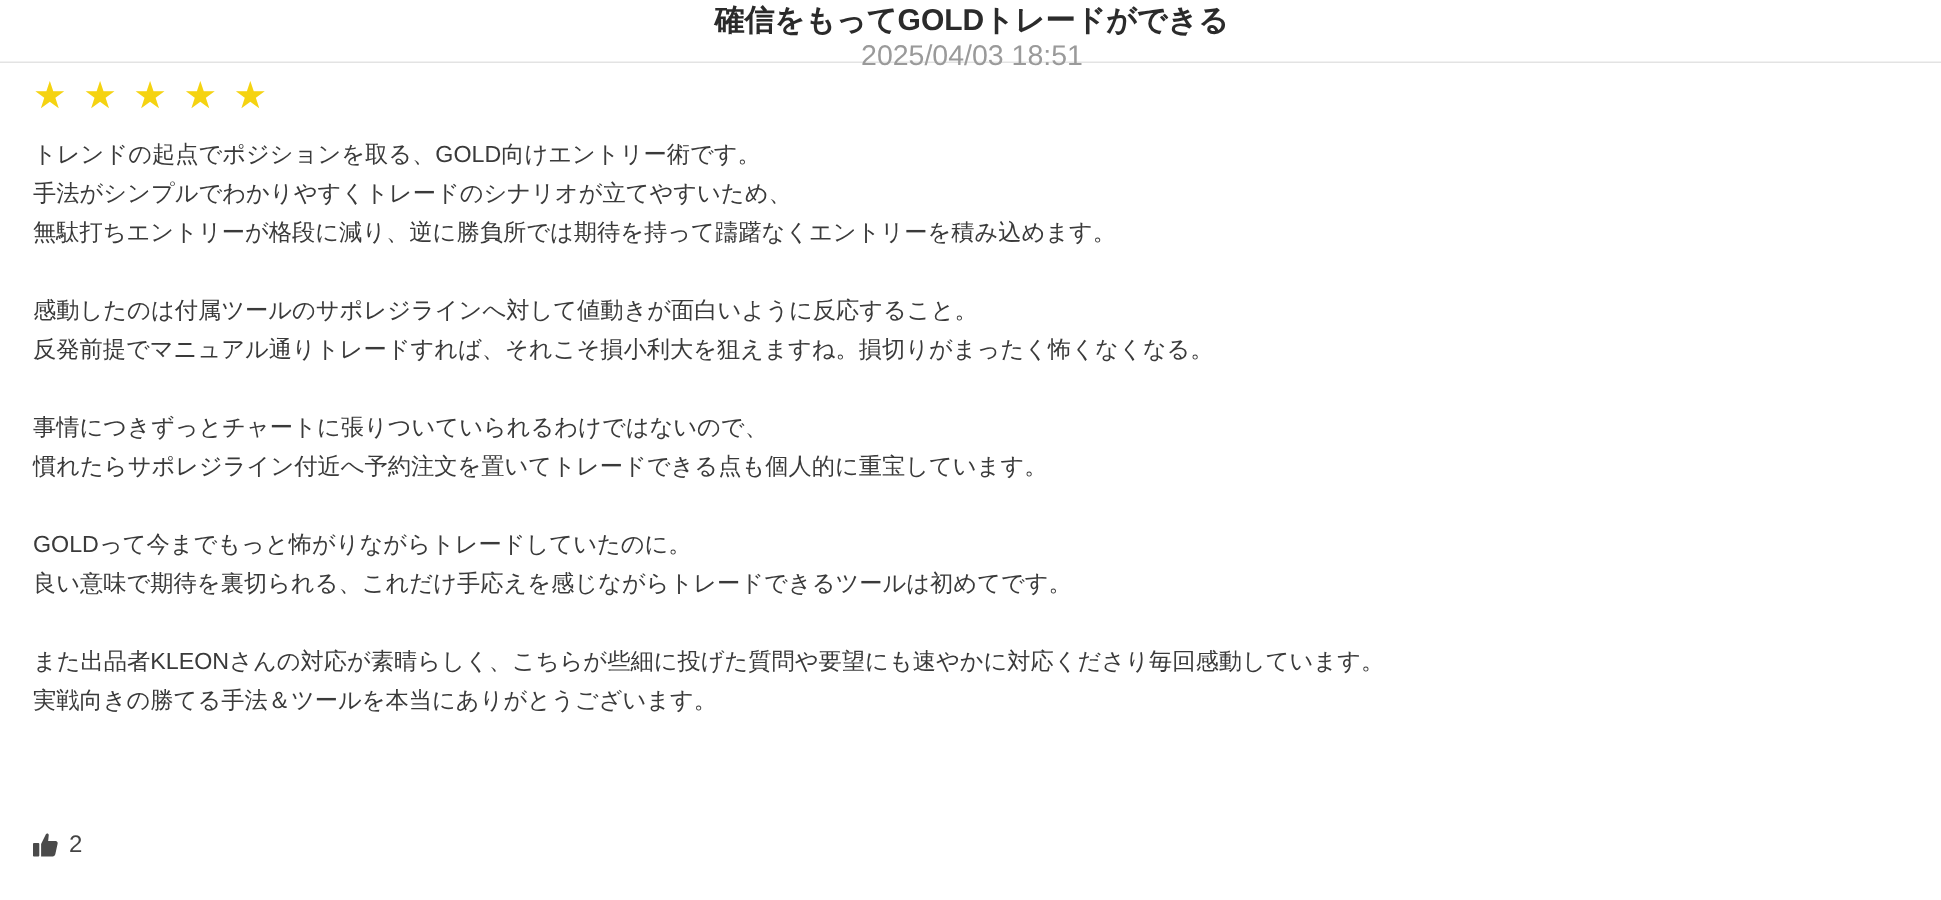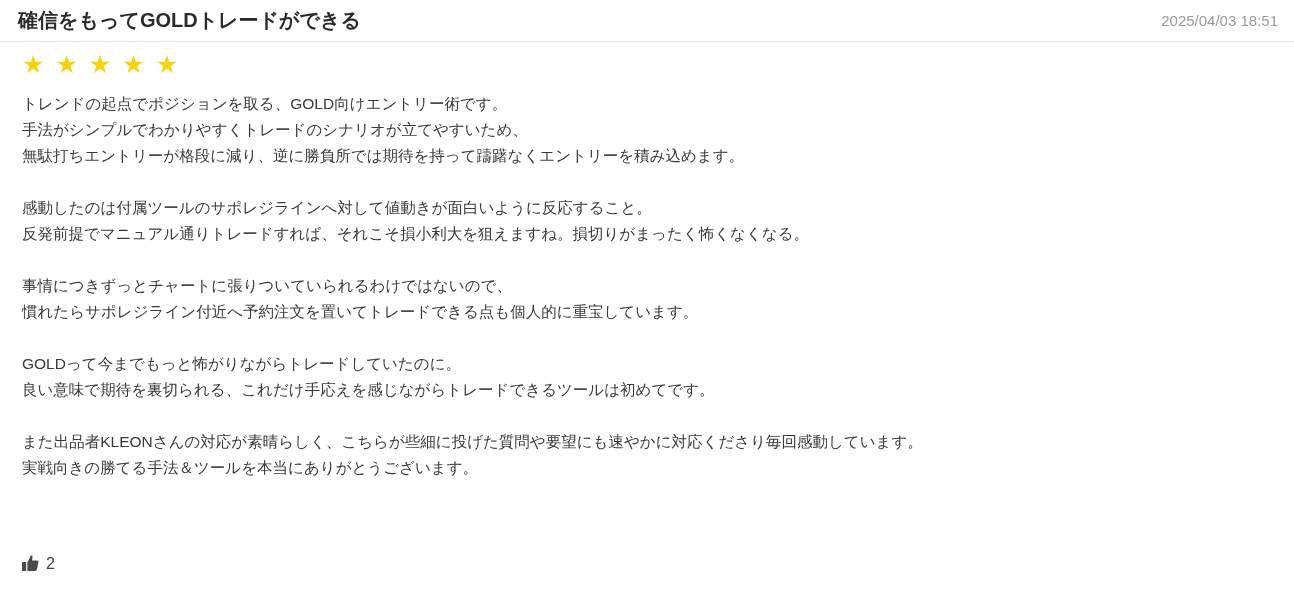--- a/index.html
+++ b/index.html
@@ -23,30 +23,31 @@
   }
   .header-row {
     position: relative;
     height: 42px;
     border-bottom: 1px solid #e3e3e3;
     display: flex;
     align-items: center;
     justify-content: space-between;
     padding: 0 16px 0 18px;
     box-sizing: border-box;
+    flex-direction: column;
   }
   .review-title {
     font-size: 20px;
     font-weight: bold;
     color: #2b2b2b;
     letter-spacing: 0px;
     white-space: nowrap;
   }
   .review-date {
-    font-size: 15px;
+    font-size: 19px;
     color: #9a9a9a;
     white-space: nowrap;
     font-family: "Liberation Sans", "DejaVu Sans", sans-serif;
   }
   .stars {
     display: flex;
     align-items: center;
     gap: 11px;
     padding: 10px 0 4px 22px;
   }

